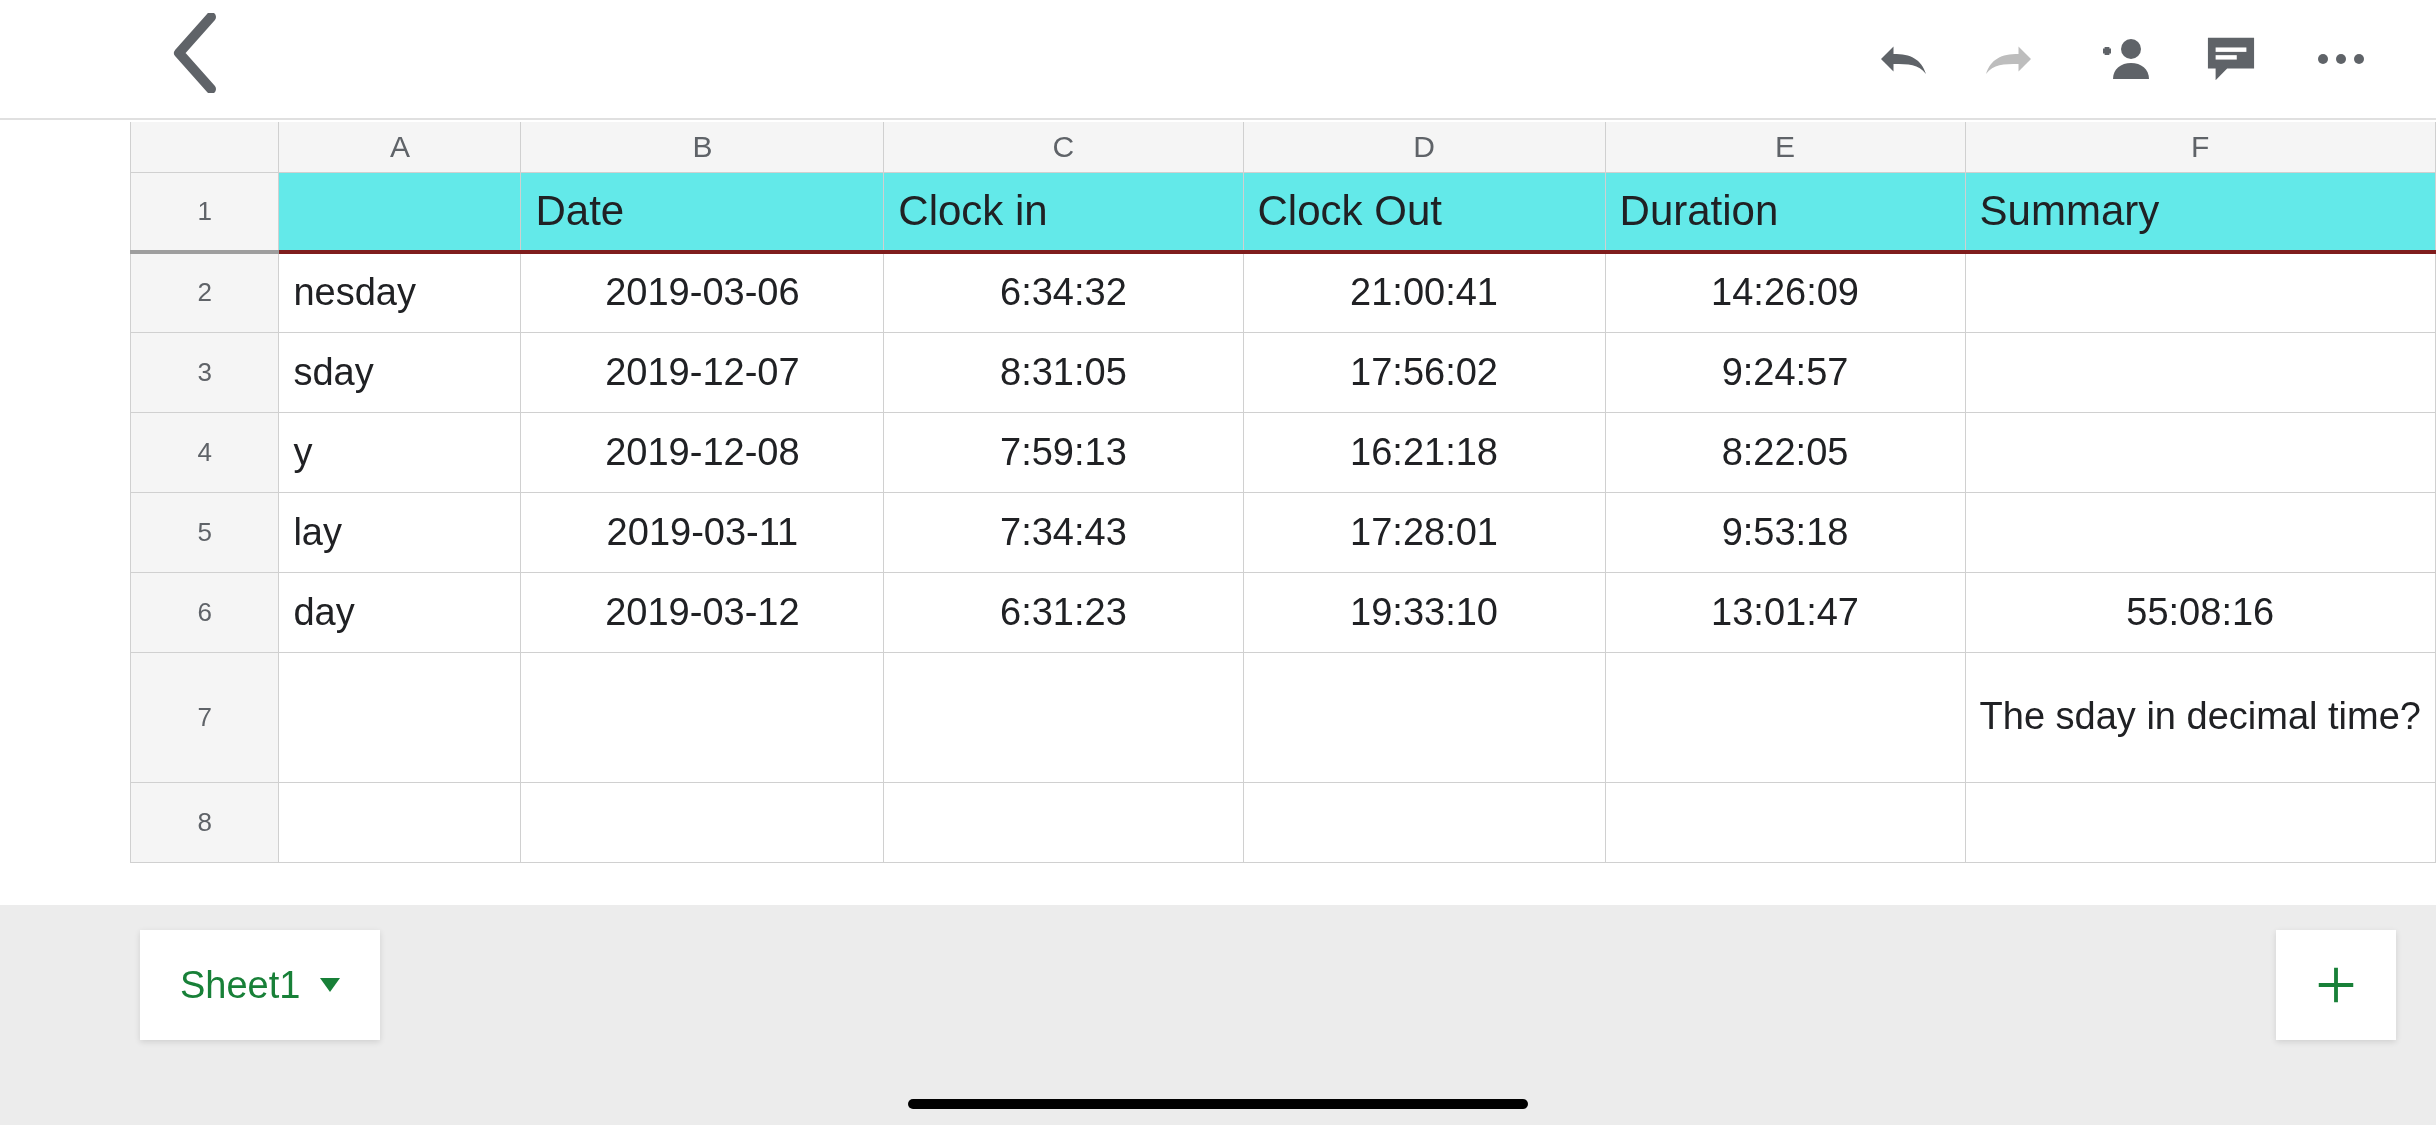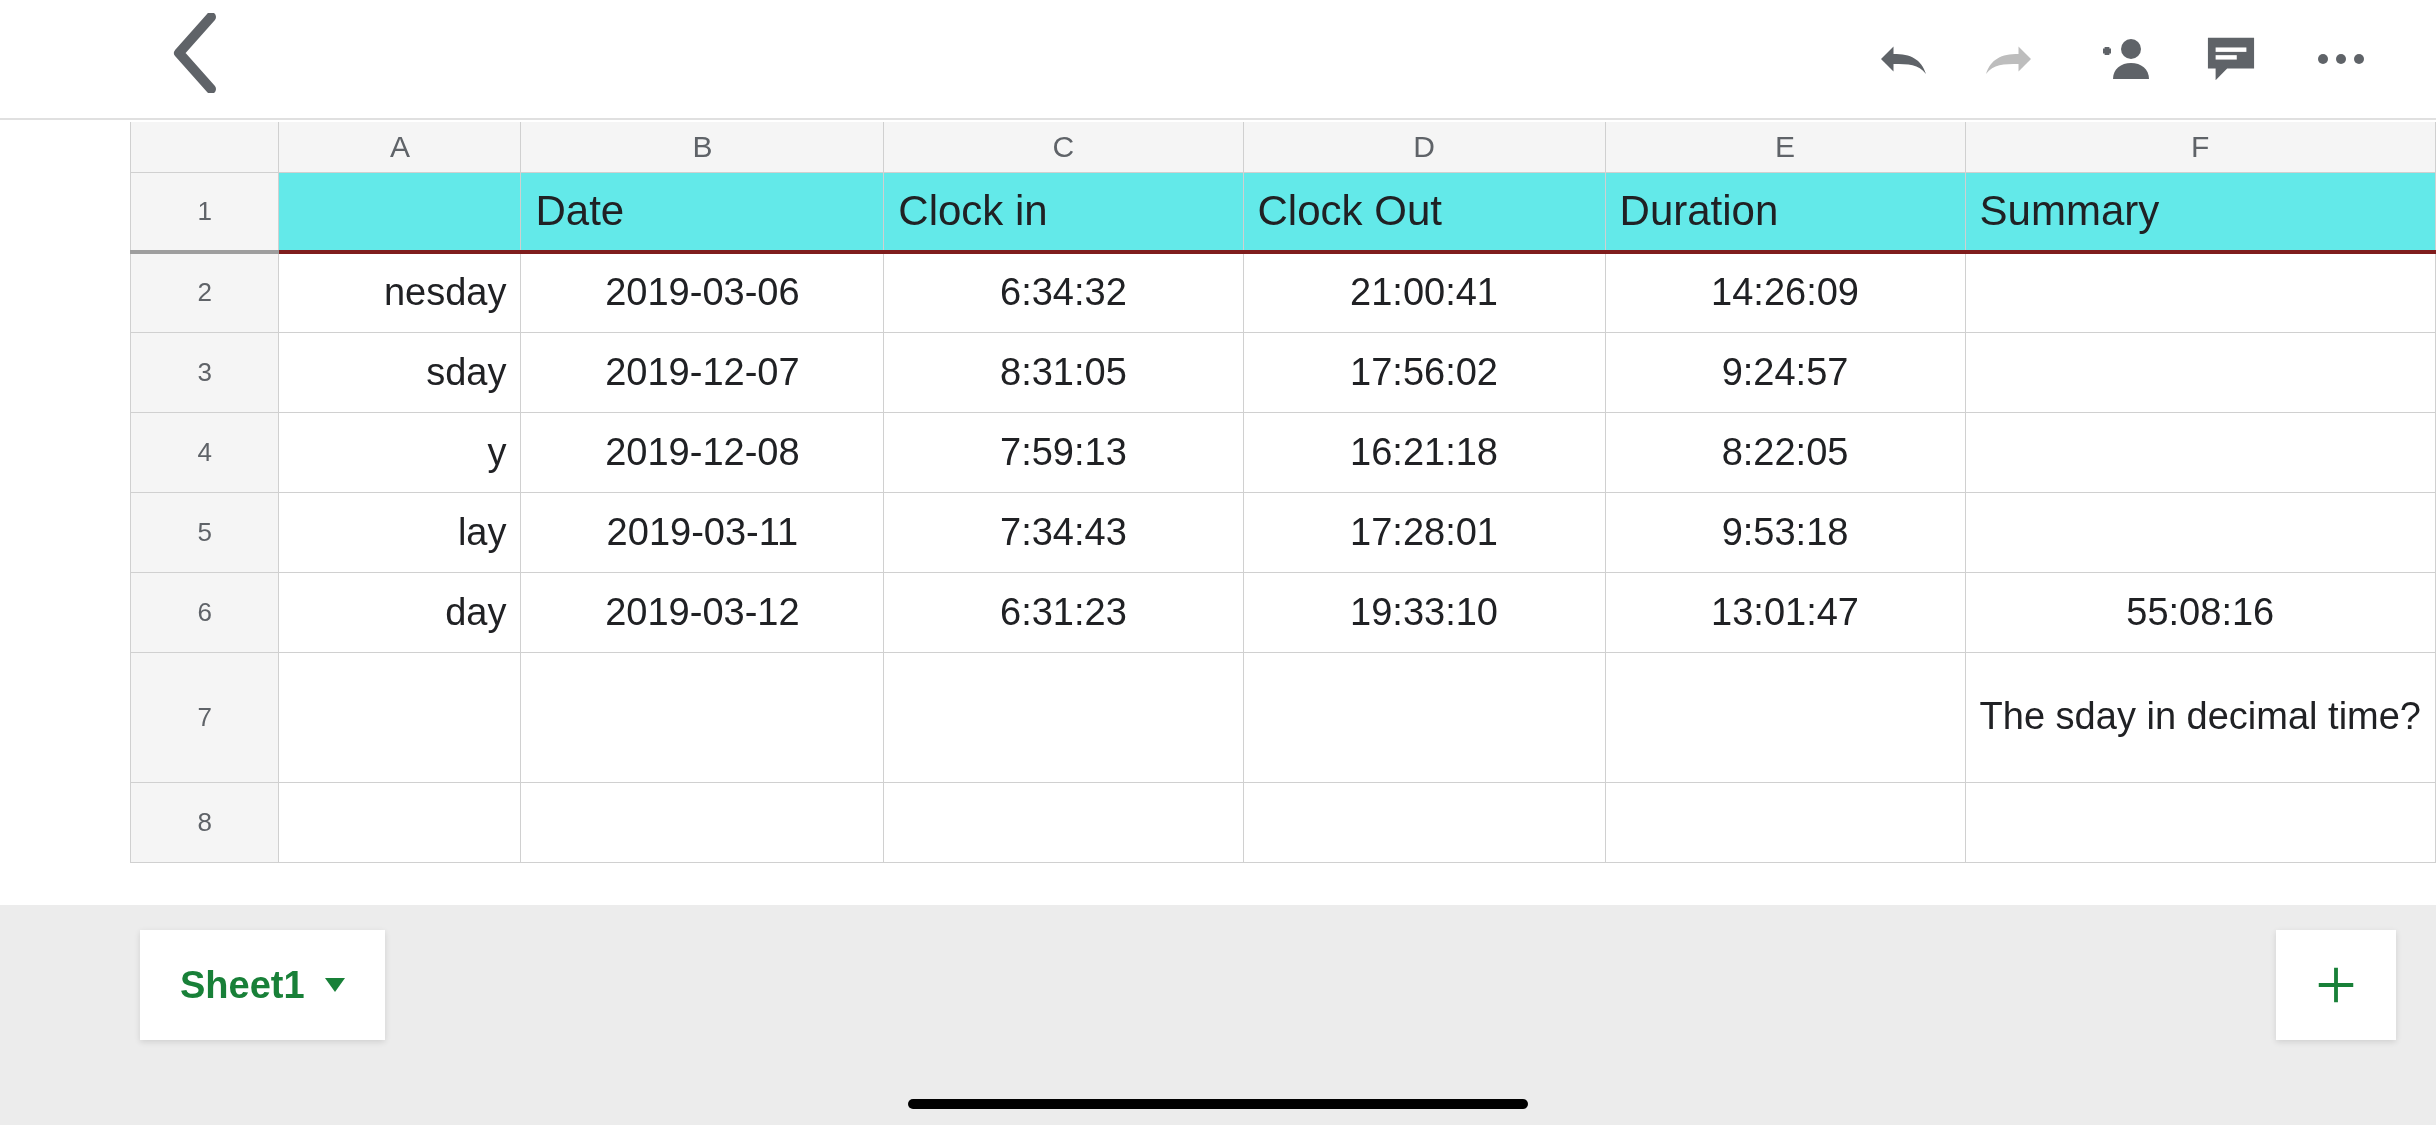--- a/index.html
+++ b/index.html
@@ -72,21 +72,21 @@
   }
   .hdr-row td.cell {
     background: #63E9E9;
     font-size: 42px;
     padding-left: 14px;
     text-align: left;
     border-bottom: 4px solid #7f1d1d;
   }
   .hdr-row .rowhead { border-bottom: 4px solid #9e9e9e; }
   .cell { padding: 0 14px; }
-  .al { text-align: right; }
+  .al { text-align: left; }
   .ar { text-align: center; }
   .redtxt { color: #ff0000; white-space: normal; line-height: 1.15; font-size:38px; }
   .tallrow td, .tallrow th { height: 130px; vertical-align: middle; }
   
   .tabbar {
     position: absolute;
     left: 0; right: 0; bottom: 60px;
     height: 160px;
     background: #ececec;
     display: flex;
@@ -94,21 +94,21 @@
   }
   .sheet-tab {
     margin-left: 140px;
     background: #fff;
     height: 110px;
     padding: 0 40px;
     display: flex;
     align-items: center;
     gap: 20px;
     font-size: 38px;
-    font-weight: 700;
+    font-weight: 400;
     color: #188038;
     box-shadow: 0 2px 6px rgba(0,0,0,0.12);
     cursor: pointer;
   }
   .sheet-tab .tri {
     width: 0; height: 0;
     border-left: 10px solid transparent;
     border-right: 10px solid transparent;
     border-top: 14px solid #188038;
   }

